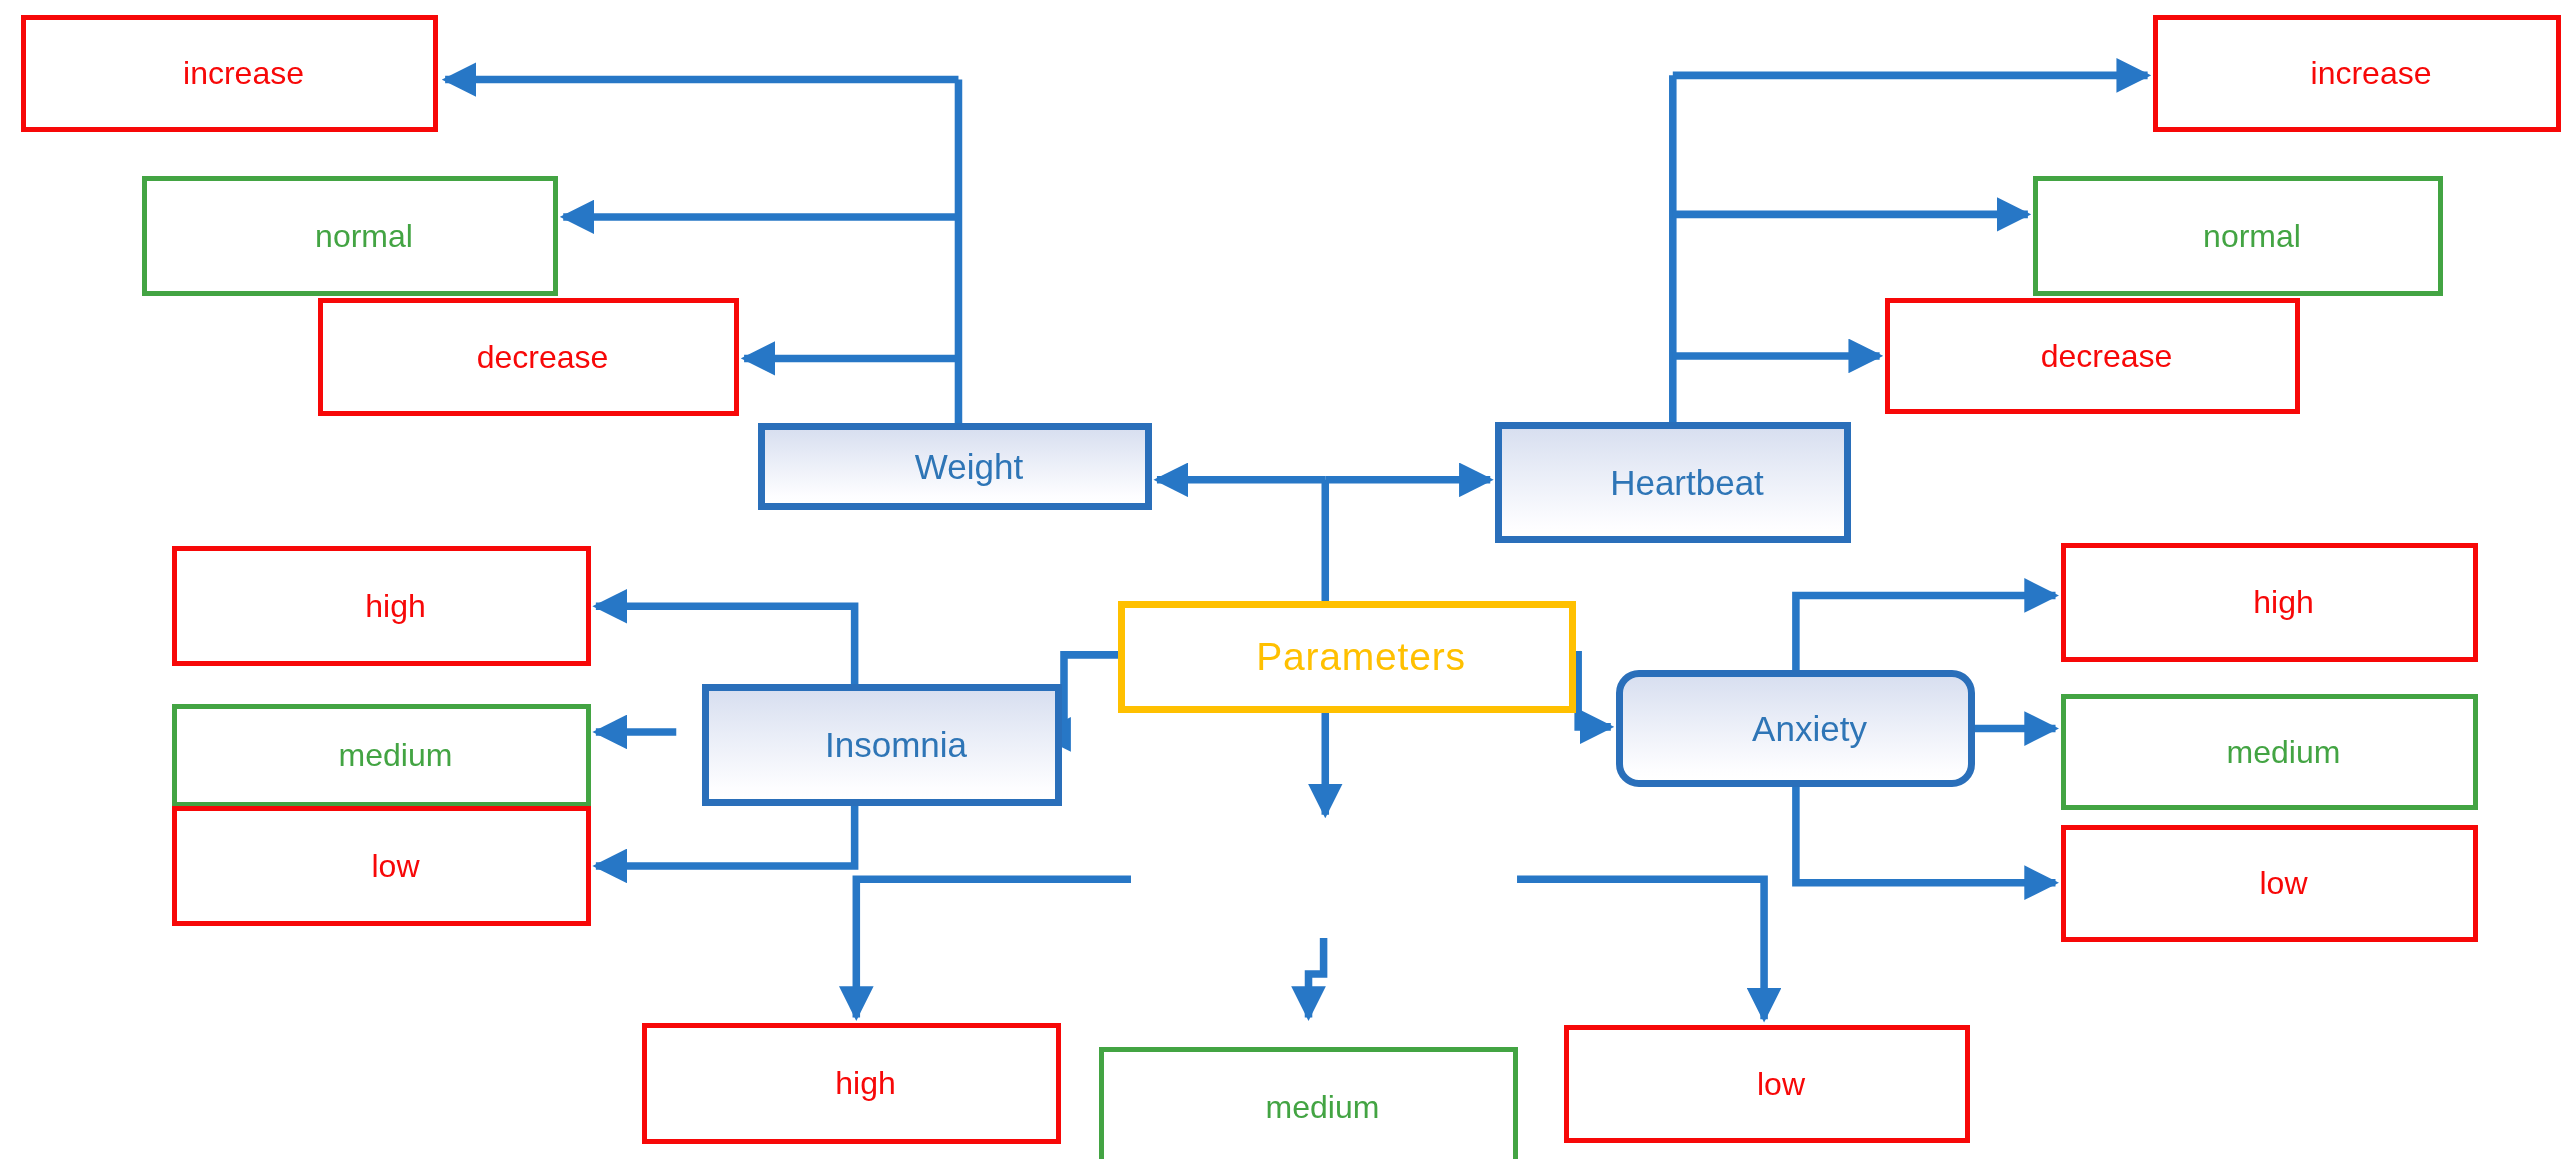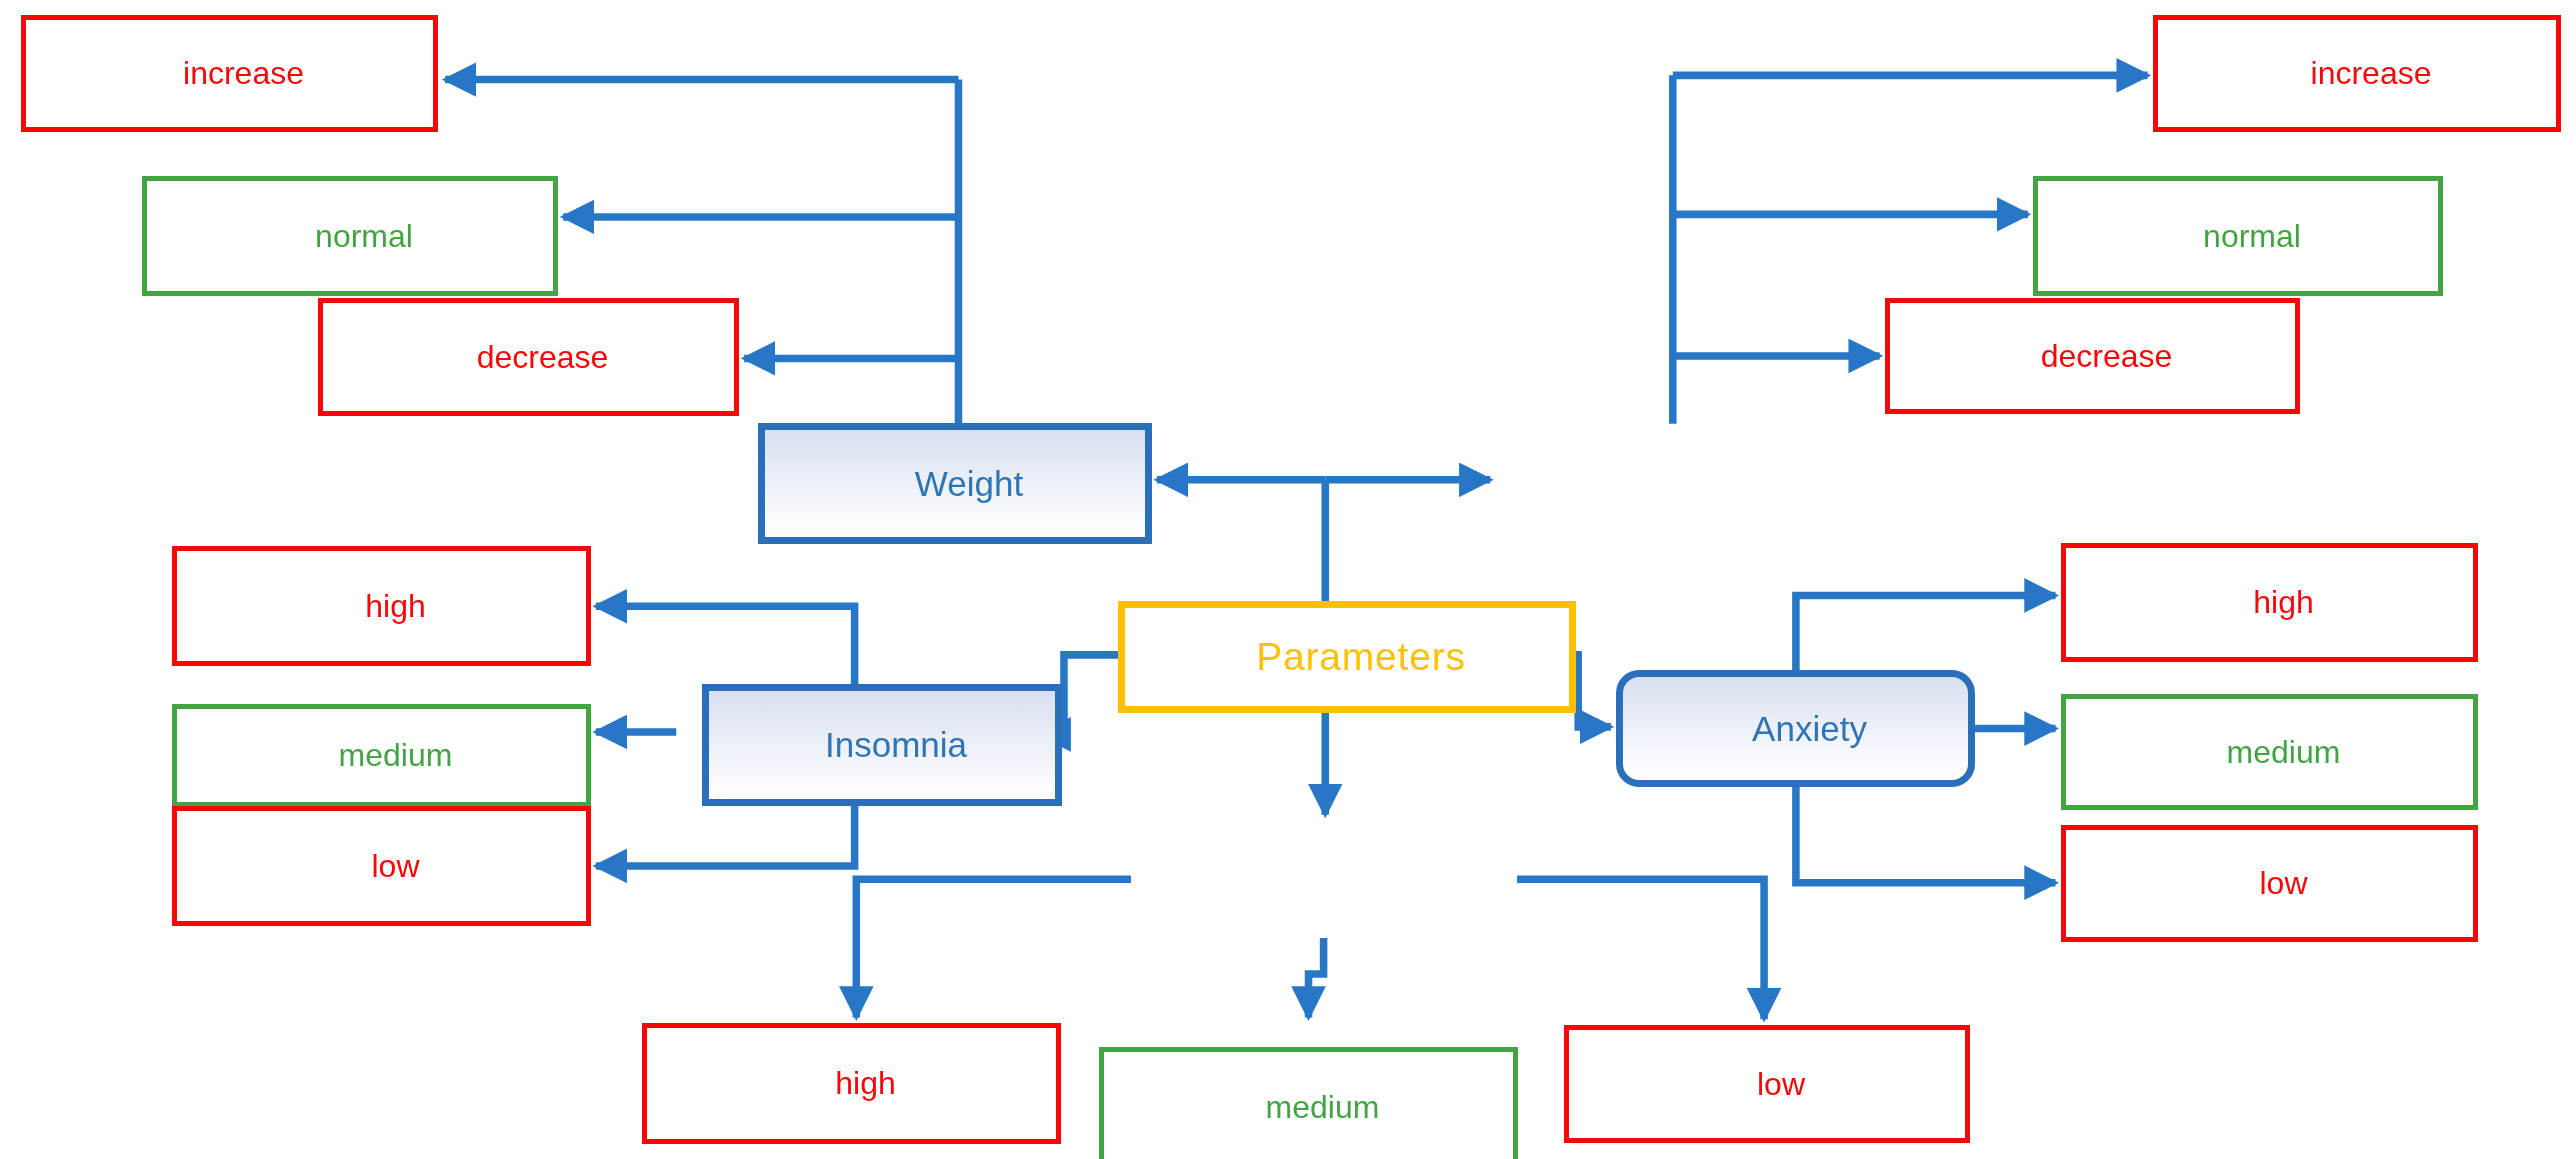--- a/index.html
+++ b/index.html
@@ -68,22 +68,25 @@
 
     <path class="edge" d="M1350,1050 L1022,1050 L1022,1215" marker-end="url(#arrow)"></path>
     <path class="edge" d="M1580,1120 L1580,1163 L1562,1163 L1562,1215" marker-end="url(#arrow)"></path>
     <path class="edge" d="M1811,1050 L2106,1050 L2106,1217" marker-end="url(#arrow)"></path>
   </svg>
 
   <div class="node n-gold" style="left:1118px; top:601px; width:458px; height:112px;">
     <span>Parameters</span>
   </div>
 
-  <div class="node n-blue" style="left:758px; top:423px; width:394px; height:121px;">
+  <div class="node n-blue" style="left:758px; top:423px; width:394px; height:87px;">
     <span>Weight</span>
+  </div>
+  <div class="node n-blue" style="left:1495px; top:422px; width:356px; height:121px;">
+    <span>Heartbeat</span>
   </div>
   <div class="node n-blue" style="left:674px; top:684px; width:360px; height:122px;margin-left:28px;">
     <span>Insomnia</span>
   </div>
   <div class="node n-blue" style="left:1616px; top:670px; width:359px; height:117px;border-radius:23px;">
     <span>Anxiety</span>
   </div>
 
   <div class="node n-red" style="left:21px; top:15px; width:417px; height:117px;">
     <span>increase</span>

